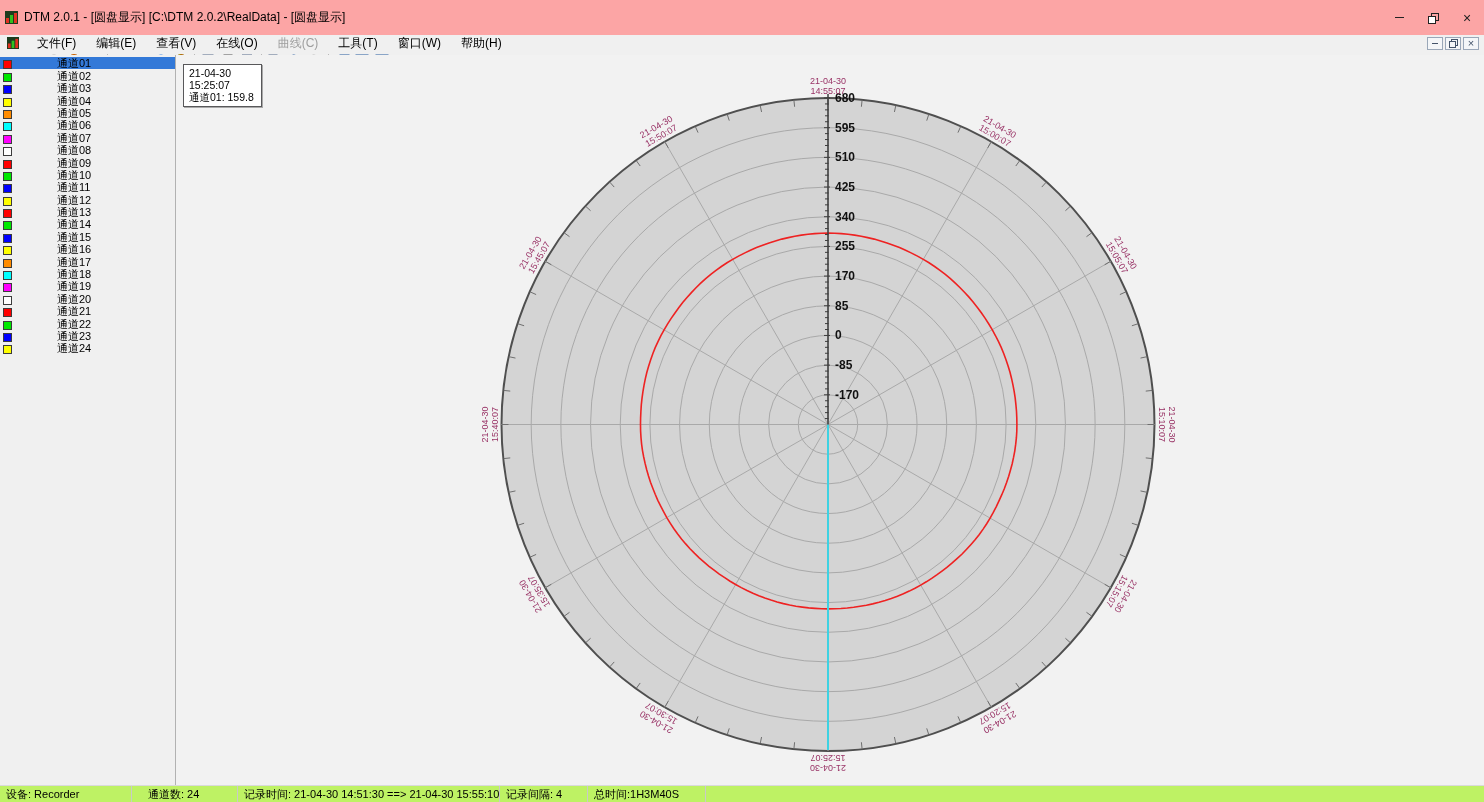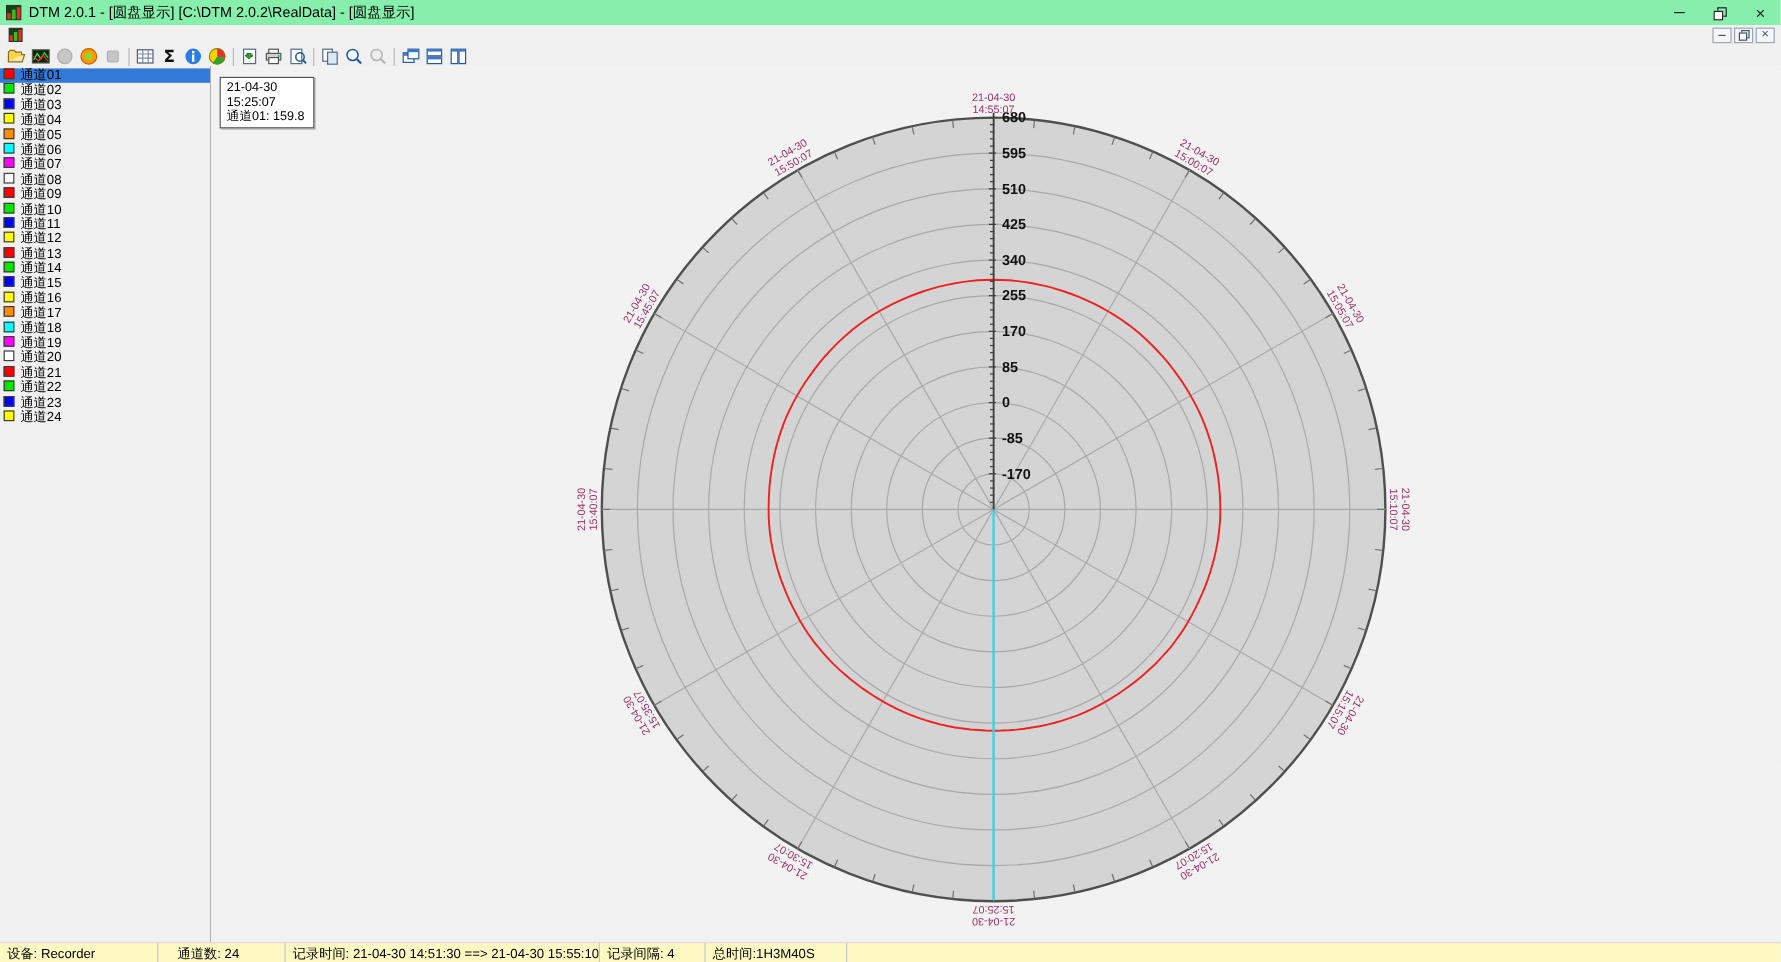--- a/index.html
+++ b/index.html
@@ -1,21 +1,21 @@
 <!DOCTYPE html>
 <html><head>
 <meta charset="utf-8">
 <style>
   * { margin:0; padding:0; box-sizing:border-box; }
   html,body { width:1484px; height:802px; overflow:hidden; }
   body { font-family:"Liberation Sans","DejaVu Sans",sans-serif; background:#fff; }
   .window { position:relative; width:1484px; height:802px; background:#f1f1f1; }
 
   
-  .titlebar { height:21px; background:#86efac; display:flex; align-items:center; font-size:12px; }
+  .titlebar { height:35px; background:#fca5a5; display:flex; align-items:center; font-size:12px; }
   .app-icon { width:13px; height:13px; margin:0 6px 0 5px; flex:none; }
   .title-text { color:#000; white-space:nowrap; }
   .win-controls { margin-left:auto; display:flex; height:100%; }
   .win-btn { width:34px; height:100%; display:flex; align-items:center; justify-content:center; color:#222; font-size:12px; }
   .min-glyph { display:inline-block; width:9px; border-bottom:1px solid #222; }
   .rg { display:inline-block; position:relative; width:10px; height:10px; }
   .rg::before { content:''; position:absolute; left:3px; top:0; width:6px; height:6px; border:1px solid #222; }
   .rg::after { content:''; position:absolute; left:0; top:3px; width:6px; height:6px; border:1px solid #222; background:#fff; }
   .close-glyph { font-size:14px; line-height:10px; }
 
@@ -33,33 +33,33 @@
   .child-btn .close-glyph { font-size:11px; }
 
   
   .toolbar { height:21px; background:#f0f0f0; border-bottom:1px solid #e0e0e0; display:flex; align-items:center; padding-left:4px; }
   .tool-btn { width:20px; height:19px; display:flex; align-items:center; justify-content:center; flex:none; }
   .tool-sep { width:1px; height:15px; background:#b9b9b9; margin:0 3px; flex:none; }
 
   
   .body { position:absolute; top:55px; left:0; right:0; bottom:17px; display:flex; }
   .sidebar { width:176px; flex:none; border-right:1px solid #b2b2b2; background:#f0f0f0; padding-top:2px; }
-  .channel-row { height:12.4px; display:flex; align-items:flex-start; font-size:11px; line-height:12px; padding-left:3px; color:#000; }
+  .channel-row { height:12.4px; display:flex; align-items:flex-end; font-size:11px; line-height:12px; padding-left:3px; color:#000;gap:40px; }
   .channel-row.selected { background:#3379d8; }
   .swatch { width:9px; height:9px; border:1px solid #3c3c3c; margin-right:5px; flex:none; }
 
   .main { position:relative; flex:1; background:#f2f2f2; }
   #dial-svg { position:absolute; left:0; top:0; }
   #dial-svg text { font-family:"Liberation Sans","DejaVu Sans",sans-serif; }
 
   .tooltip { position:absolute; left:7px; top:9px; background:#fff; border:1px solid #58585a;
              box-shadow:1px 1px 0 rgba(0,0,0,.3); padding:2px 7px 3px 5px; font-size:10.5px; line-height:12px; z-index:5; color:#000; }
 
   
-  .statusbar { position:absolute; bottom:0; left:0; right:0; height:17px; background:#fef9c3; border-top:1px solid #dadada;
+  .statusbar { position:absolute; bottom:0; left:0; right:0; height:17px; background:#bef264; border-top:1px solid #dadada;
                display:flex; font-size:11px; align-items:stretch; color:#000;text-align:right; }
   .status-sec { padding-left:6px; display:flex; align-items:center; border-right:1px solid #c9c9c9; white-space:nowrap; overflow:hidden; }
   .status-sec:nth-child(1){ width:132px; }
   .status-sec:nth-child(2){ width:96px;margin-left:10px; }
   .status-sec:nth-child(3){ width:262px; }
   .status-sec:nth-child(4){ width:88px; }
   .status-sec:nth-child(5){ width:118px; }
   .status-sec:nth-child(6){ flex:1; border-right:none; }
 </style>
 </head>
@@ -88,20 +88,30 @@
     </div>
   </div>
 
   <div class="menubar">
     <svg class="child-icon" viewBox="0 0 13 13">
       <rect x="0" y="0" width="13" height="13" fill="#1d3b1d"></rect>
       <rect x="1" y="7" width="3" height="5" fill="#e03020"></rect>
       <rect x="5" y="4" width="3" height="8" fill="#30c020"></rect>
       <rect x="9" y="2" width="3" height="10" fill="#e03020"></rect>
     </svg>
+    <div style="display:flex;">
+        <span class="menu-item">文件(F)</span>
+        <span class="menu-item">编辑(E)</span>
+        <span class="menu-item">查看(V)</span>
+        <span class="menu-item">在线(O)</span>
+        <span class="menu-item disabled">曲线(C)</span>
+        <span class="menu-item">工具(T)</span>
+        <span class="menu-item">窗口(W)</span>
+        <span class="menu-item">帮助(H)</span>
+      </div>
     <div class="child-controls">
       <div class="child-btn">
           <span class="min-glyph"></span>
         </div>
       <div class="child-btn">
           <span class="rg"></span>
         </div>
       <div class="child-btn">
           <span class="close-glyph">×</span>
         </div>

